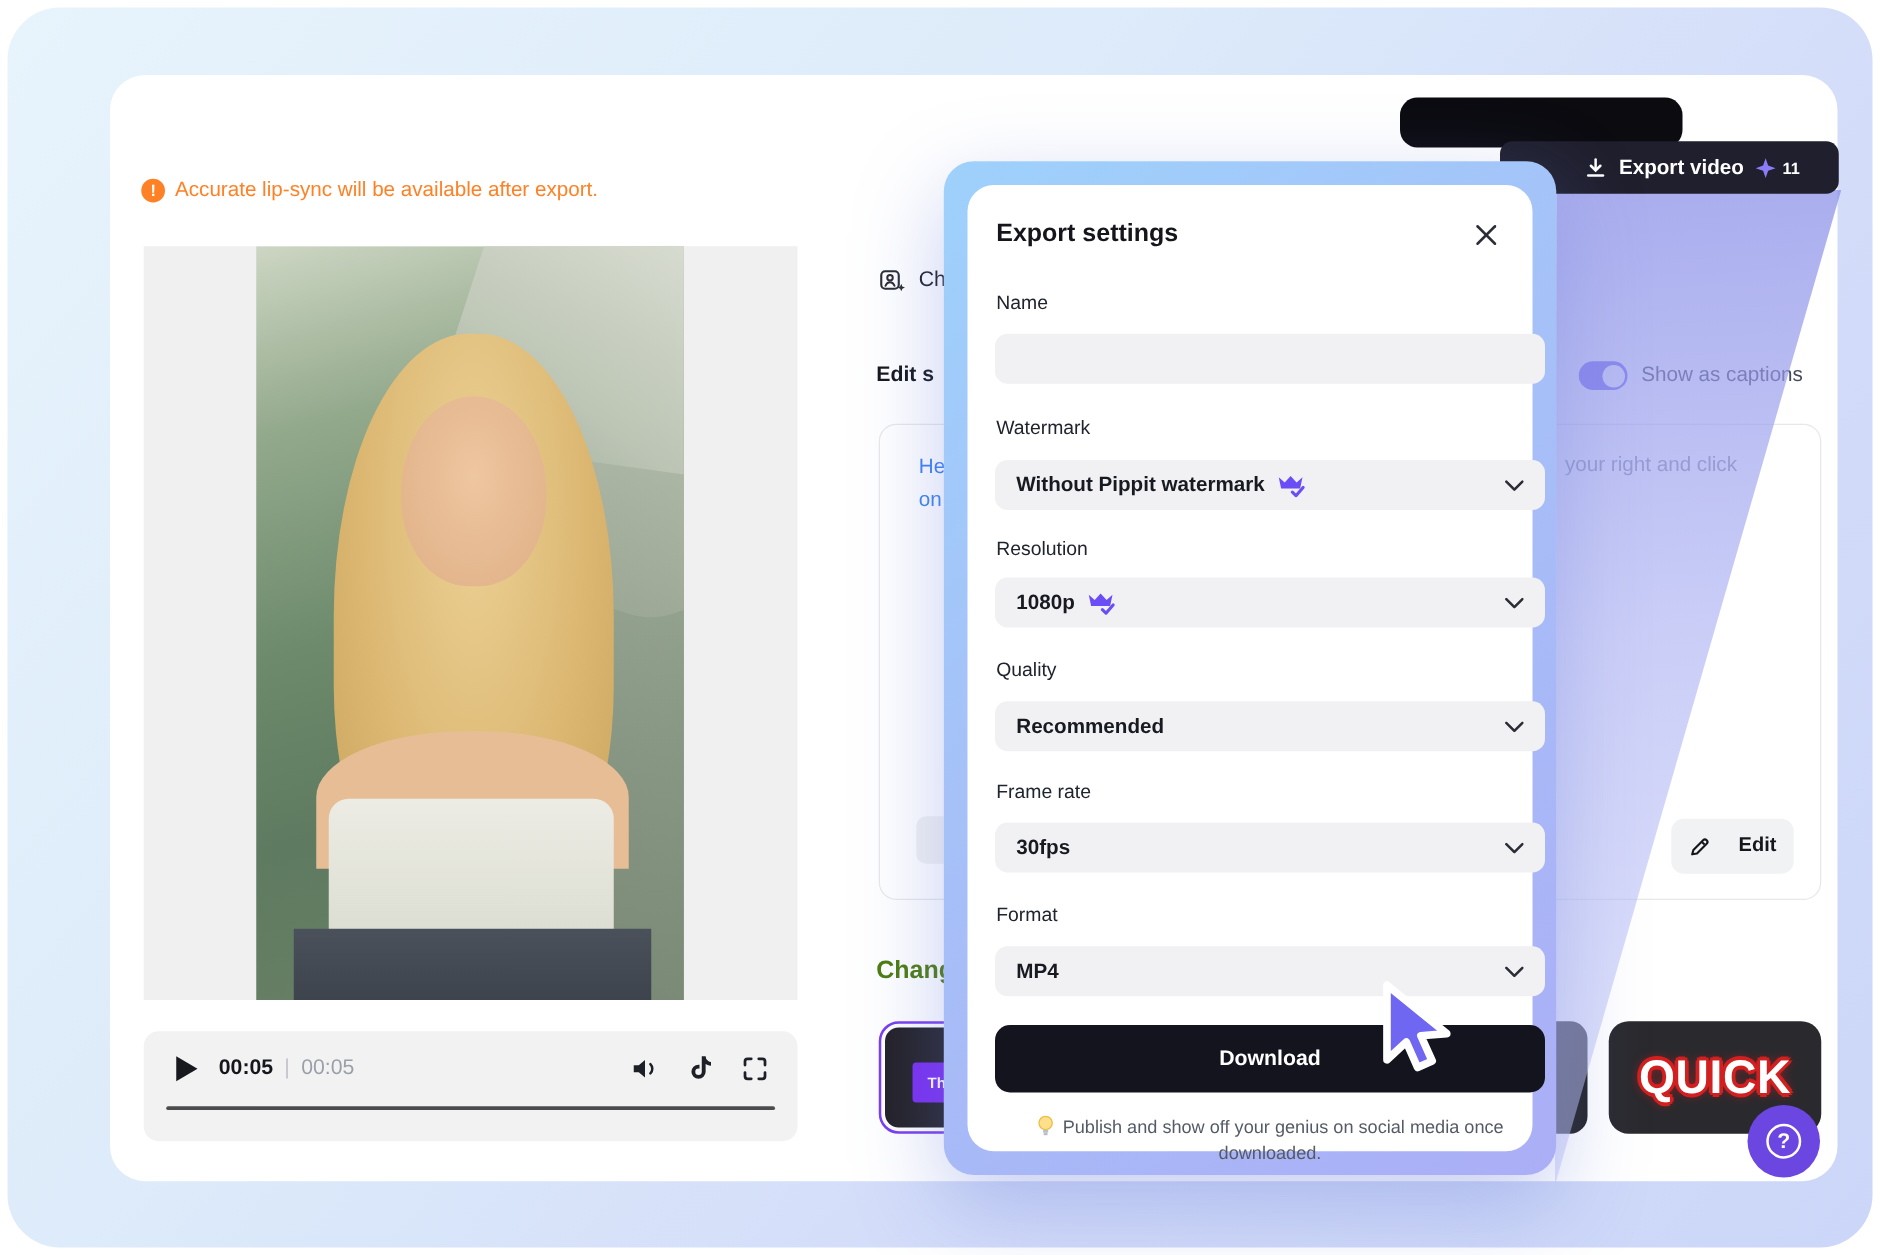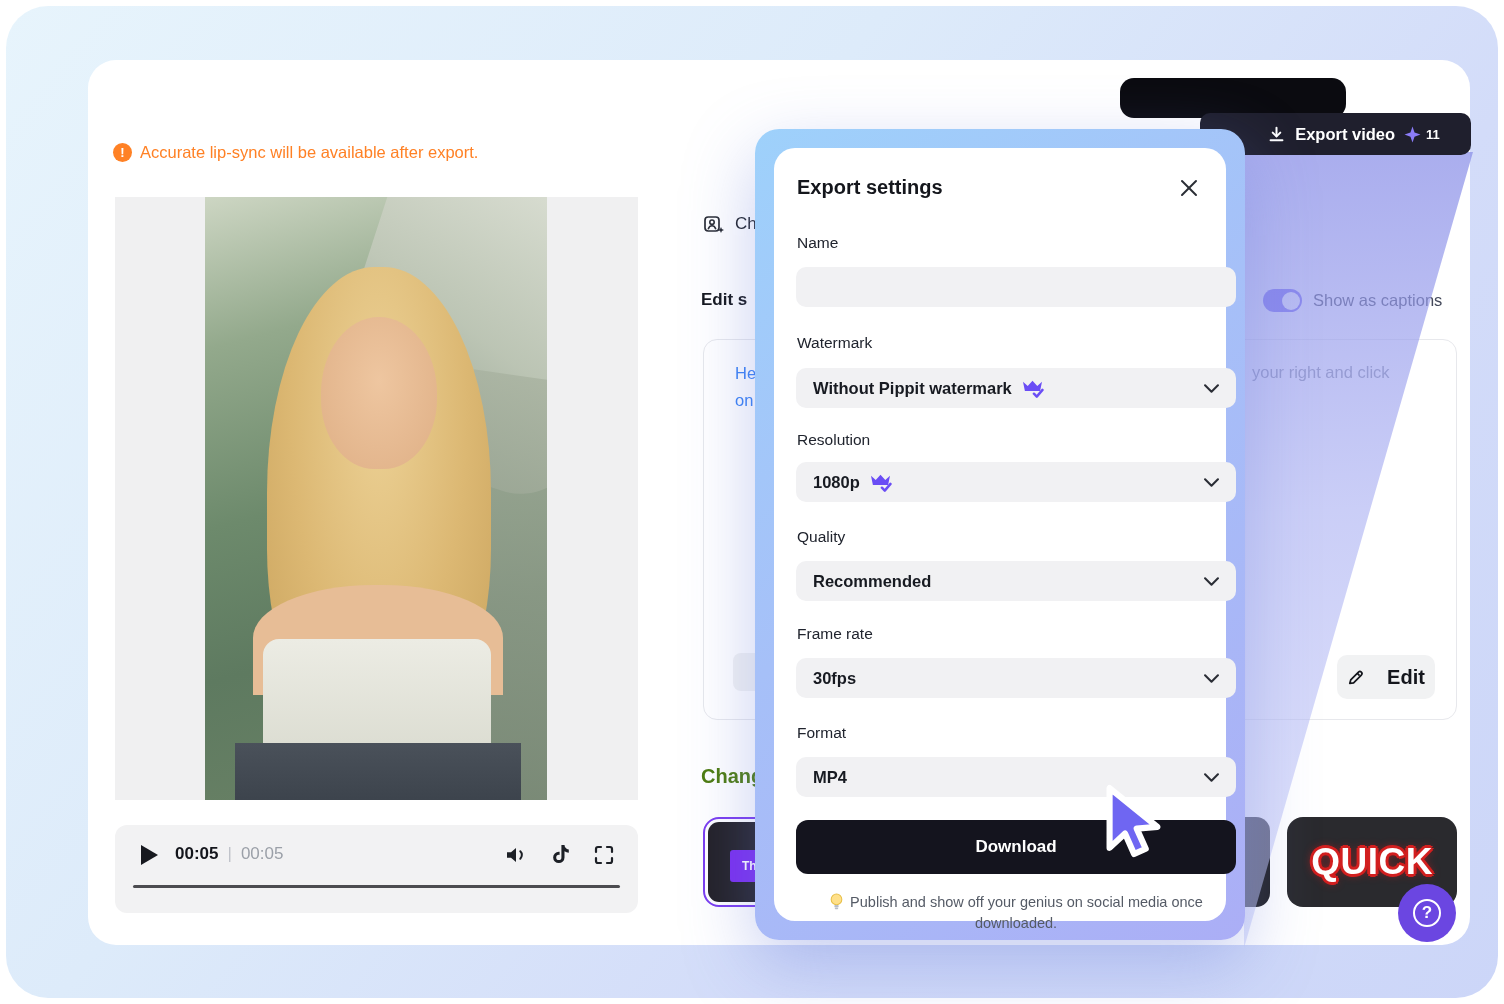--- a/index.html
+++ b/index.html
@@ -44,21 +44,21 @@
   .progress { position:absolute; left:18px; right:18px; bottom:25px; height:3.5px; background:#4c4c50; border-radius:2px; }
 
   
   .avatar-row { left:703px; top:214px; display:flex; gap:10px; z-index:2; }
   .avatar-row-label { font-size:17px; font-weight:500; color:#1d2129; }
   .edit-script { left:701px; top:290px; font-size:17px; font-weight:700; color:#14161c; z-index:2; }
   .script-card { left:703px; top:339px; width:754px; height:381px; background:#fff; border:1.5px solid #e7e8ec; border-radius:14px; z-index:2; }
   .script-left { left:735px; top:360px; font-size:16.5px; line-height:27px; color:#3b82f6; z-index:2; }
   .script-right { left:1252px; top:363px; font-size:16.5px; color:#8b90a0; z-index:2; }
   .stub-btn { left:733px; top:653px; width:44px; height:38px; background:#f1f2f3; border-radius:8px; z-index:2; }
-  .edit-btn { left:1337px; top:655px; width:98px; height:44px; background:#f1f2f3; border-radius:10px; display:flex; align-items:center; justify-content:center; gap:23px; font-size:20px; font-weight:700; color:#14161c; z-index:2; cursor:pointer; }
+  .edit-btn { left:1337px; top:655px; width:98px; height:44px; background:#f1f2f3; border-radius:10px; display:flex; align-items:center; justify-content:center; gap:23px; font-size:16px; font-weight:700; color:#14161c; z-index:2; cursor:pointer; }
   .change-template { left:701px; top:765px; font-size:20px; font-weight:700; color:#4d7c0f; z-index:2;text-align:center; }
 
   
   .thumb-sel { left:703px; top:817px; width:130px; height:90px; border:2px solid #7a3df0; border-radius:16px; background:#fff; padding:3px; z-index:2; }
   .thumb-sel-inner { width:100%; height:100%; background:#232127; border-radius:11px; position:relative; overflow:hidden; }
   .thumb-sel-caption { position:absolute; left:22px; top:28px; width:86px; height:32px; background:#7a2ff0; border-radius:3px; color:#fff; font-size:12px; font-weight:700; display:flex; align-items:center; padding-left:12px; }
   .thumb-partial { left:1160px; top:817px; width:110px; height:90px; background:#232327; border-radius:14px; z-index:2; }
   .thumb-quick { left:1287px; top:817px; width:170px; height:90px; background:#2a2a2e; border-radius:16px; display:flex; align-items:center; justify-content:center; z-index:2; }
   .quick-text { font-size:37px; font-weight:900; color:#fff; letter-spacing:0.5px; transform:scaleY(1.02);
     text-shadow:-3px 0 #d21f1f,3px 0 #d21f1f,0 -3px #d21f1f,0 3px #d21f1f,-2px -2px #d21f1f,2px 2px #d21f1f,-2px 2px #d21f1f,2px -2px #d21f1f,0 0 9px rgba(220,30,30,.9); }

